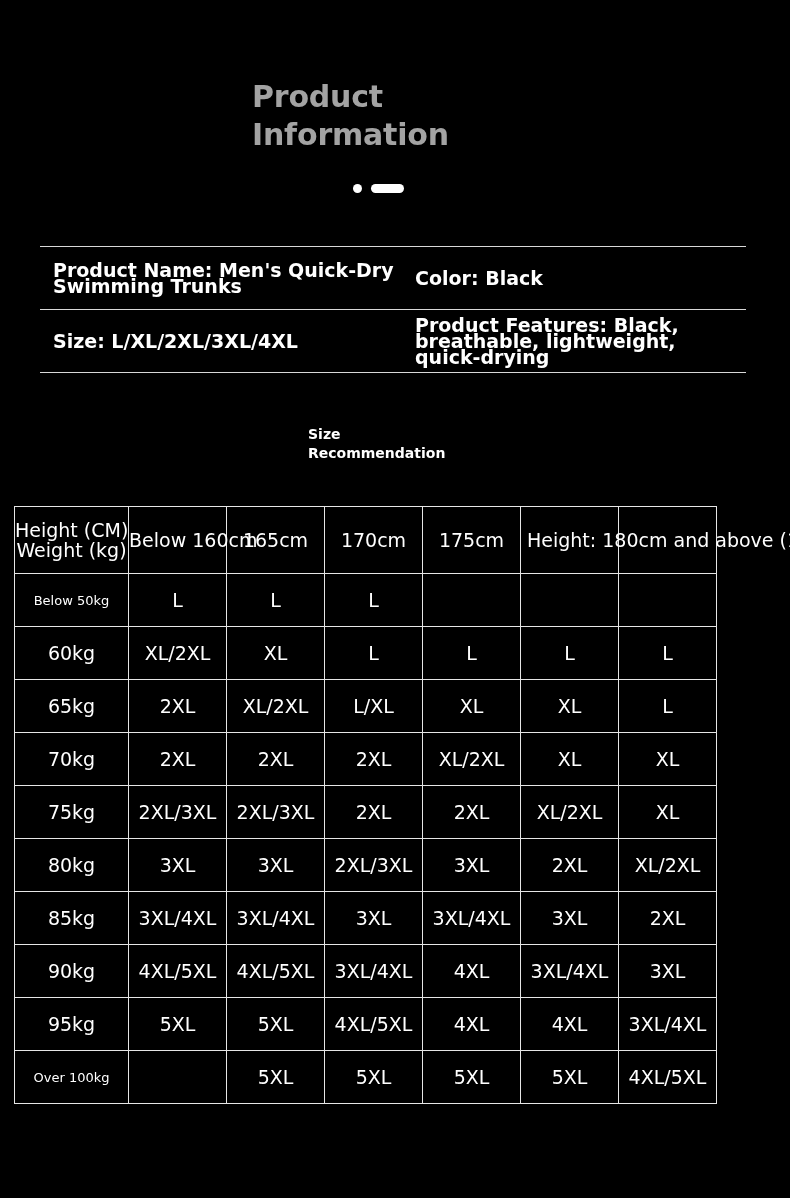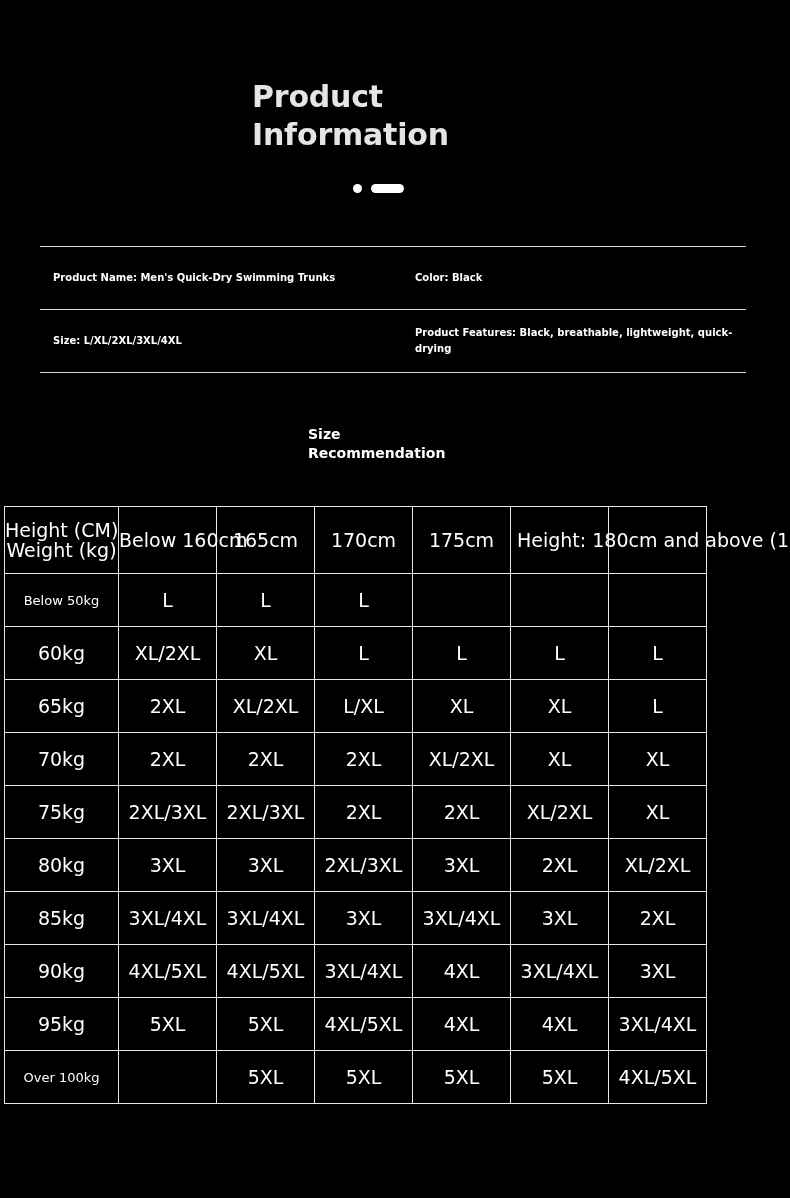--- a/index.html
+++ b/index.html
@@ -23,21 +23,21 @@
     left: 252px;
     top: 78px;
     width: 420px;
   }
   .title-line {
     font-family: "DejaVu Sans", sans-serif;
     font-weight: bold;
     font-size: 30px;
     line-height: 38px;
     letter-spacing: -0.2px;
-    color: #e5e5e5;
+    color: #a3a3a3;
     white-space: nowrap;
   }
 
   
   .deco {
     position: absolute;
     left: 353px;
     top: 184px;
     display: flex;
     align-items: center;
@@ -69,21 +69,21 @@
     width: 100%;
   }
   .info-row {
     display: flex;
     align-items: center;
     height: 62px;
   }
   .info-cell {
     font-family: "DejaVu Sans", sans-serif;
     font-weight: bold;
-    font-size: 10px;
+    font-size: 19px;
     line-height: 16px;
     color: #ffffff;
   }
   .info-cell.left  { width: 375px; padding-left: 13px; box-sizing: border-box; }
   .info-cell.right { width: 331px; }
 
   
   .size-heading {
     position: absolute;
     left: 308px;
@@ -92,21 +92,21 @@
     font-weight: bold;
     font-size: 14px;
     line-height: 19px;
     color: #ffffff;
     width: 260px;
   }
 
   
   .chart {
     position: absolute;
-    left: 4px;
+    left: 14px;
     top: 506px;
     width: 676px;
     border-collapse: collapse;
     table-layout: fixed;
   }
   .chart td {
     border: 1px solid #e6e6e6;
     text-align: center;
     vertical-align: middle;
     color: #ffffff;

